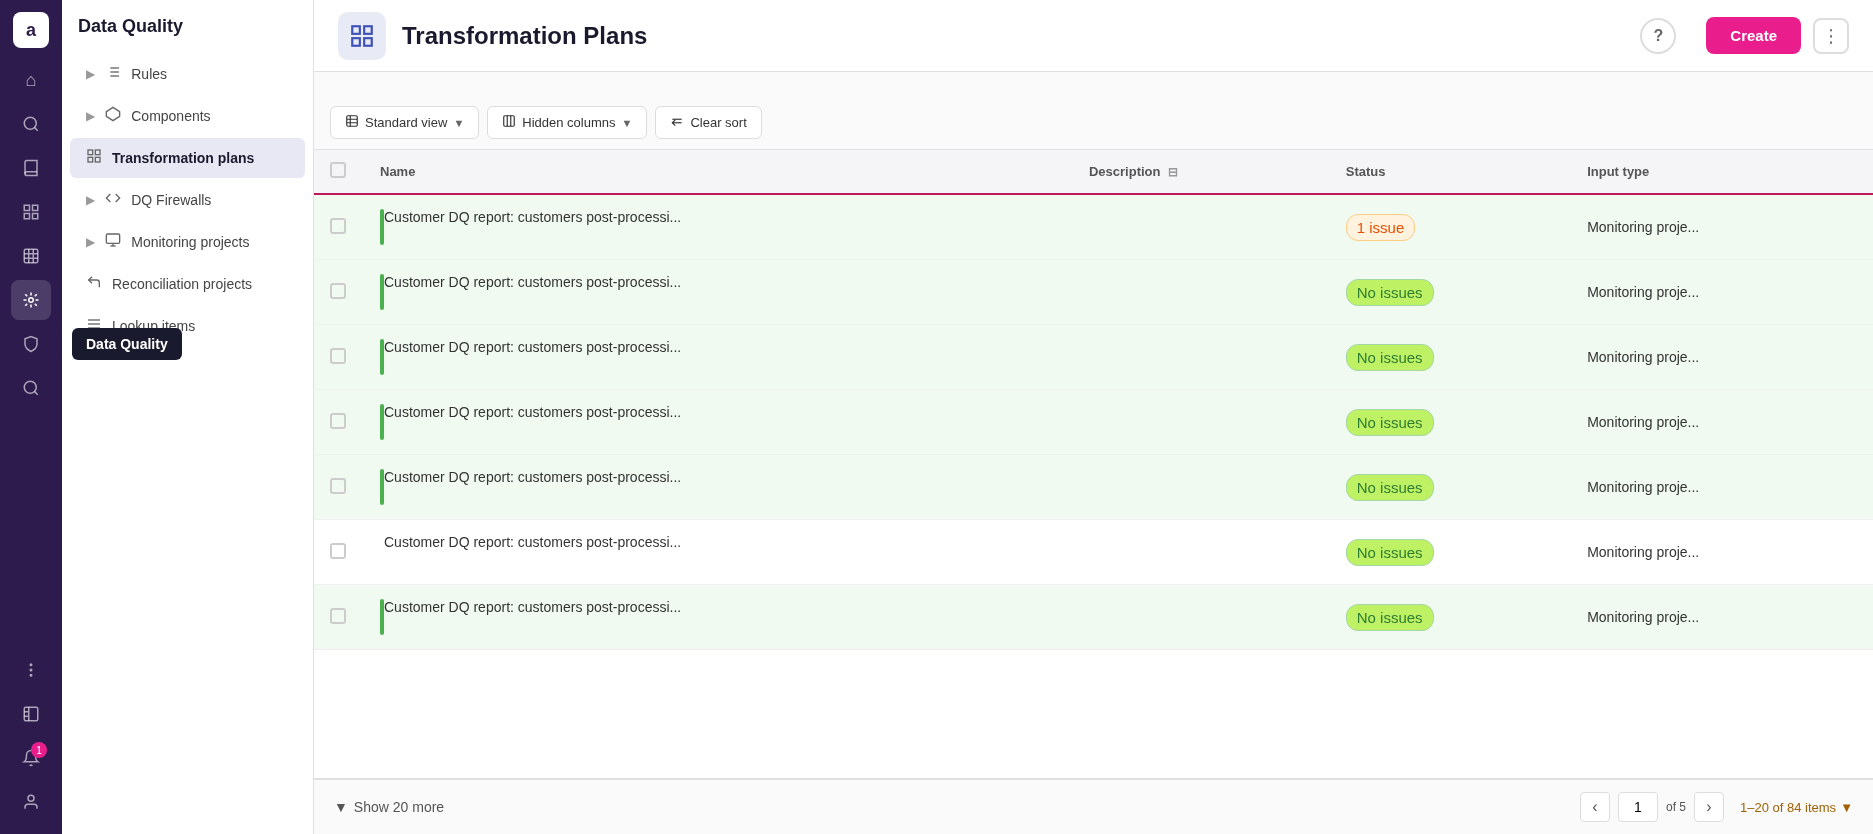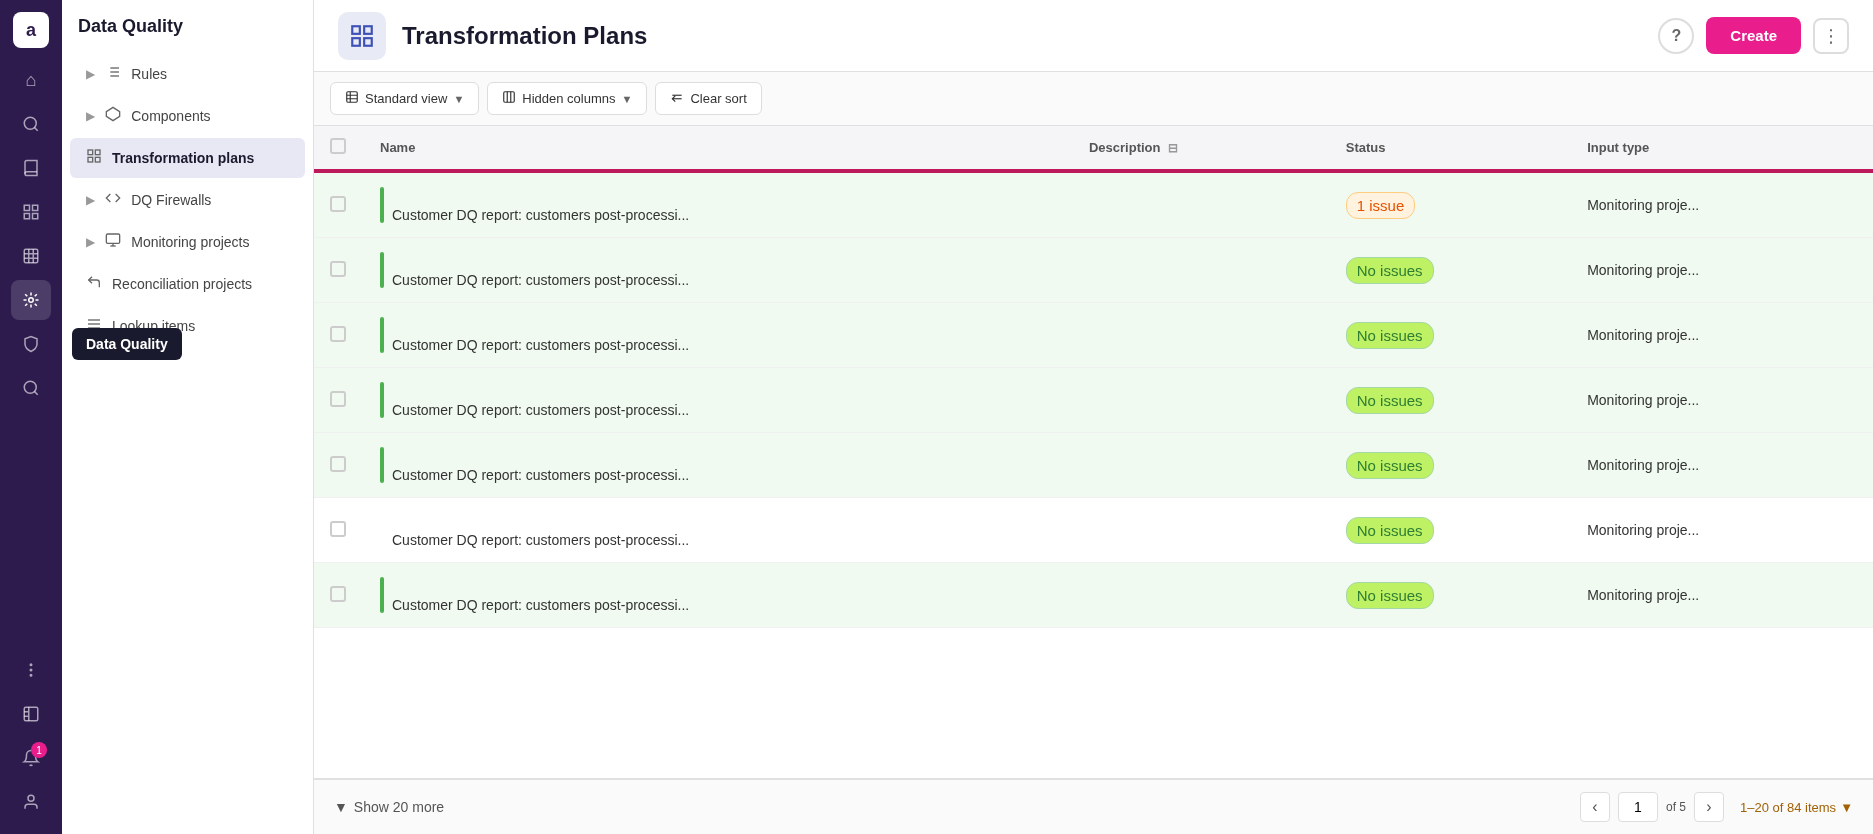--- a/index.html
+++ b/index.html
@@ -152,20 +152,21 @@
     }
     .create-btn {
       background: #e91e8c;
       color: #fff;
       border: none;
       padding: 10px 24px;
       border-radius: 8px;
       font-size: 15px;
       font-weight: 600;
       cursor: pointer;
+      margin-left: 18px;
     }
     .more-btn {
       width: 36px; height: 36px;
       border: 2px solid #ddd;
       border-radius: 8px;
       display: flex; align-items: center; justify-content: center;
       cursor: pointer;
       color: #666;
       font-size: 18px;
     }
@@ -184,36 +185,37 @@
       display: flex;
       align-items: center;
       gap: 6px;
       padding: 7px 14px;
       border: 1px solid #ddd;
       border-radius: 6px;
       background: #fff;
       cursor: pointer;
       font-size: 13px;
       color: #333;
+      margin-top: 24px;
     }
     .toolbar-btn .chevron { font-size: 11px; color: #666; }
 
     
     .table-container {
       flex: 1;
       overflow: auto;
     }
     table {
       width: 100%;
       border-collapse: collapse;
       font-size: 14px;
     }
     thead tr {
       background: #f5f5f7;
-      border-bottom: 4px solid #be185d;
+      border-bottom: 2px solid #be185d;
     }
     thead th {
       padding: 12px 16px;
       text-align: left;
       font-weight: 600;
       color: #555;
       font-size: 13px;
       white-space: nowrap;
     }
     thead th:first-child { width: 50px; }
@@ -226,22 +228,21 @@
       border-bottom: 1px solid #f0f0f0;
       transition: background 0.1s;
     }
     tbody tr.highlighted { background: #f0faf0; }
     tbody td {
       padding: 14px 16px;
       color: #333;
     }
     .td-name-wrap {
       display: flex;
-      align-items: flex-end;
-      gap: 8px;
+      align-items: flex-start;
     }
     .row-bar {
       width: 4px;
       height: 36px;
       border-radius: 2px;
       flex-shrink: 0;
     }
     .row-bar.green { background: #4caf50; }
     .row-bar.transparent { background: transparent; }
 

